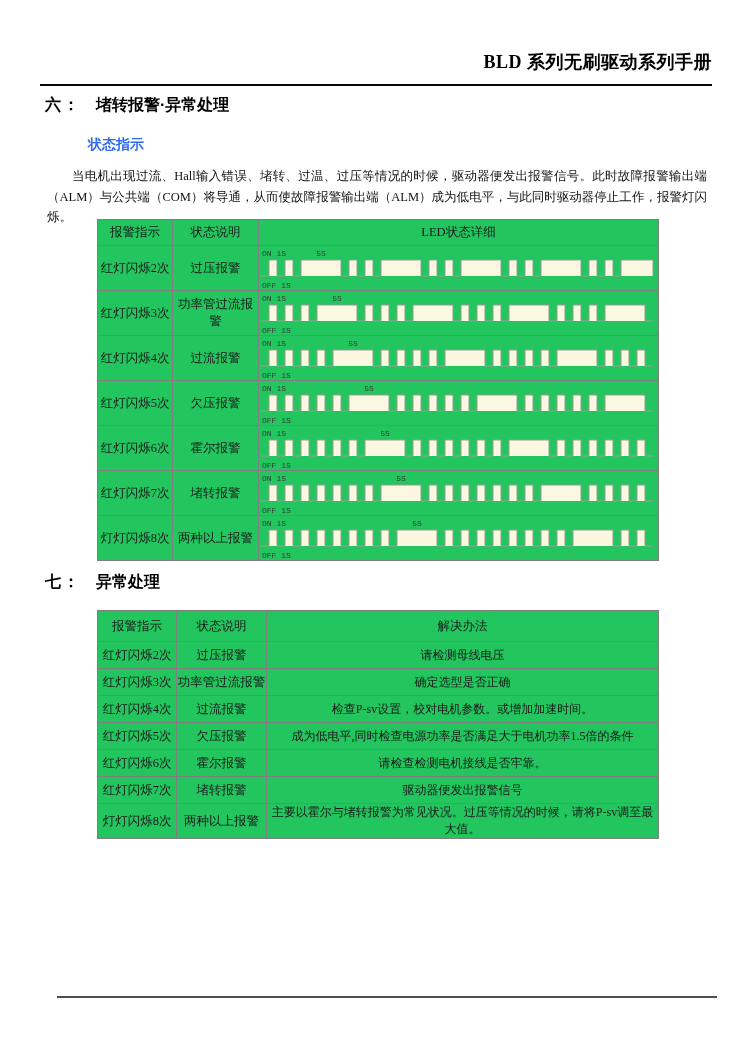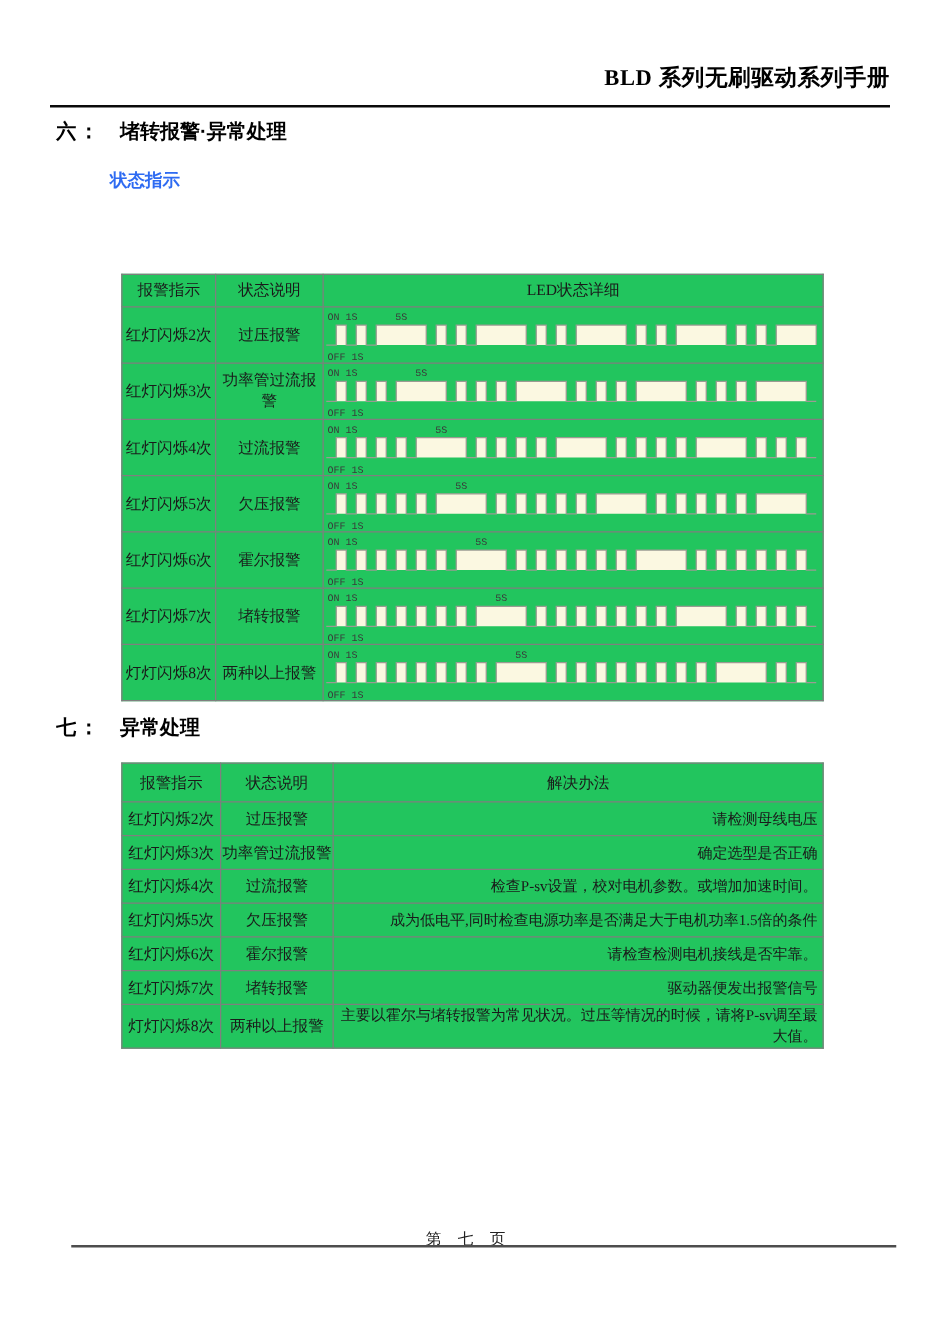--- a/index.html
+++ b/index.html
@@ -31,21 +31,21 @@
 
   #led-table{left:97px;top:219px;width:561px;}
   #led-table th{height:25px;}
   #led-table td{height:44px;margin-left:28px;}
   #led-table td.wave{padding:0;}
   #led-table svg{display:block;}
 
   #sol-table{left:97px;top:610px;width:561px;}
   #sol-table th{height:30px;}
   #sol-table td{height:26px;}
-  #sol-table td.sol{text-align:right;padding:0 4px;font-size:12px;}
+  #sol-table td.sol{text-align:center;padding:0 4px;font-size:12px;}
   #sol-table td.ind{text-align:center;}
 
   .footer-rule{position:absolute;left:57px;top:996px;width:660px;height:0;
                border-top:2px solid #4d4d4d;}
   .footer-text{position:absolute;left:0;top:983px;width:750px;text-align:center;
                font-size:12.5px;letter-spacing:5px;color:#222;}
 </style>
 </head>
 <body>
 
@@ -54,20 +54,21 @@
   <div class="header-title">BLD 系列无刷驱动系列手册</div>
   <div class="header-rule"></div>
 
   <div class="sec-head" id="sec6">
     <span class="sec-num">六：</span>
     <span>堵转报警·异常处理</span>
   </div>
 
   <div class="sub-head" id="subhead6" style="color: rgb(46, 107, 242);">状态指示</div>
 
+  <div class="para">当电机出现过流、Hall输入错误、堵转、过温、过压等情况的时候，驱动器便发出报警信号。此时故障报警输出端（ALM）与公共端（COM）将导通，从而使故障报警输出端（ALM）成为低电平，与此同时驱动器停止工作，报警灯闪烁。</div>
 
   <table id="led-table">
     <colgroup>
         <col style="width:75px">
         <col style="width:86px">
         <col style="width:400px">
       </colgroup>
     <thead>
         <tr>
           <th>报警指示</th>
@@ -220,16 +221,15 @@
           <td class="sol">驱动器便发出报警信号</td>
         </tr>
         <tr>
           <td class="ind">灯灯闪烁8次</td>
           <td class="c">两种以上报警</td>
           <td class="sol">主要以霍尔与堵转报警为常见状况。过压等情况的时候，请将P-sv调至最大值。</td>
         </tr>
       </tbody>
   </table>
 
-  <div class="footer-text">第 七 页</div>
   <div class="footer-rule"></div>
 
 </div>
 
 </body></html>

